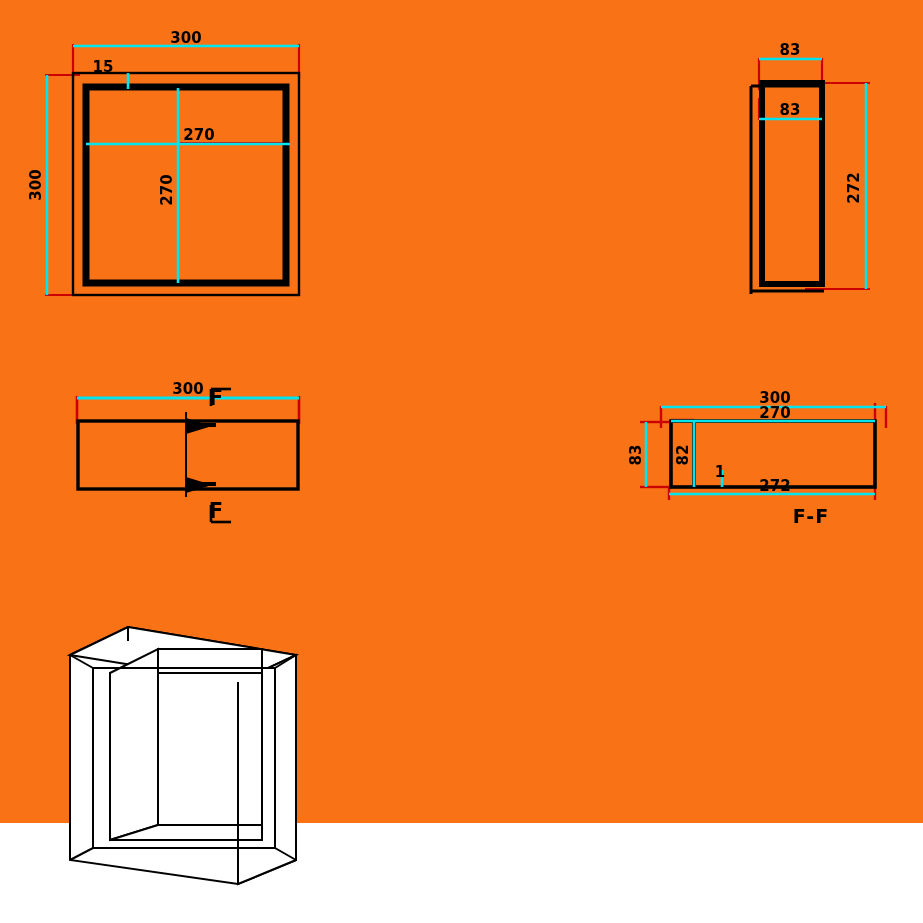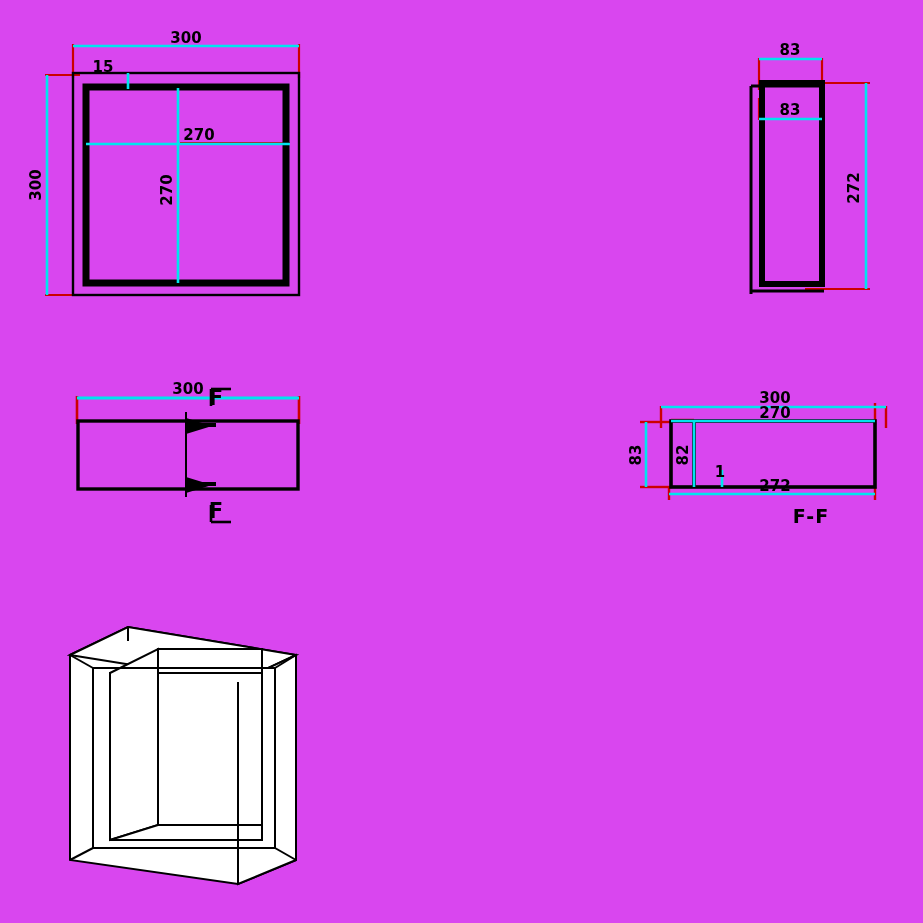--- a/index.html
+++ b/index.html
@@ -9,22 +9,22 @@
   }
   body {
     width: 923px;
     height: 923px;
     font-family: "DejaVu Sans", sans-serif;
     overflow: hidden;
   }
   #drawing-sheet {
     position: relative;
     width: 923px;
-    height: 923px;
-    background: #d946ef;
+    height: 823px;
+    background: #f97316;
   }
   #drawing-sheet svg {
     display: block;
   }
   text {
     font-family: "DejaVu Sans", sans-serif;
     font-weight: bold;
     fill: #000000;
   }
   .dim-text { font-size: 15px; }

